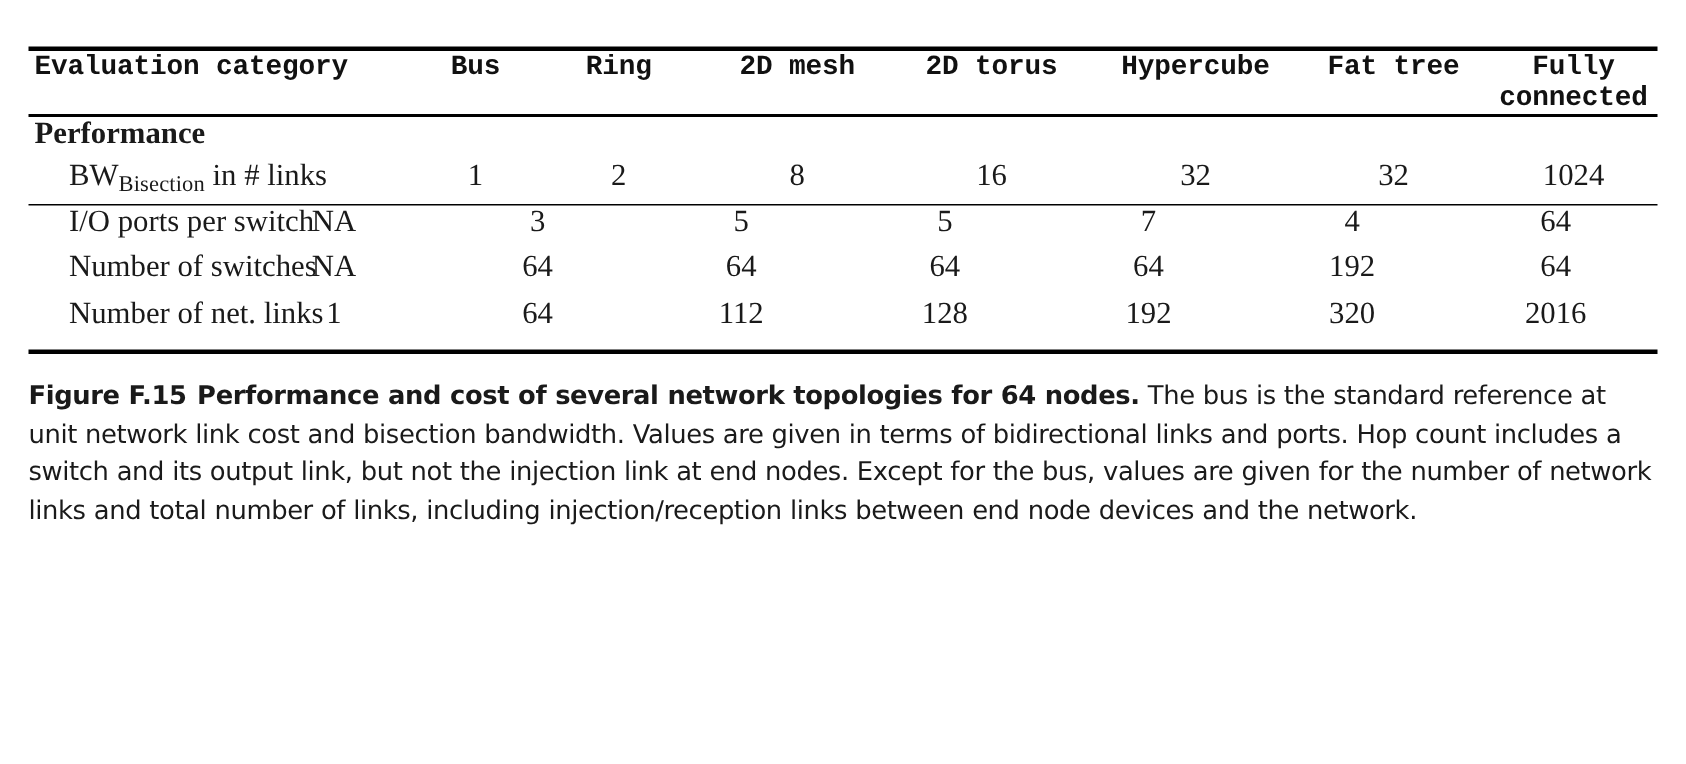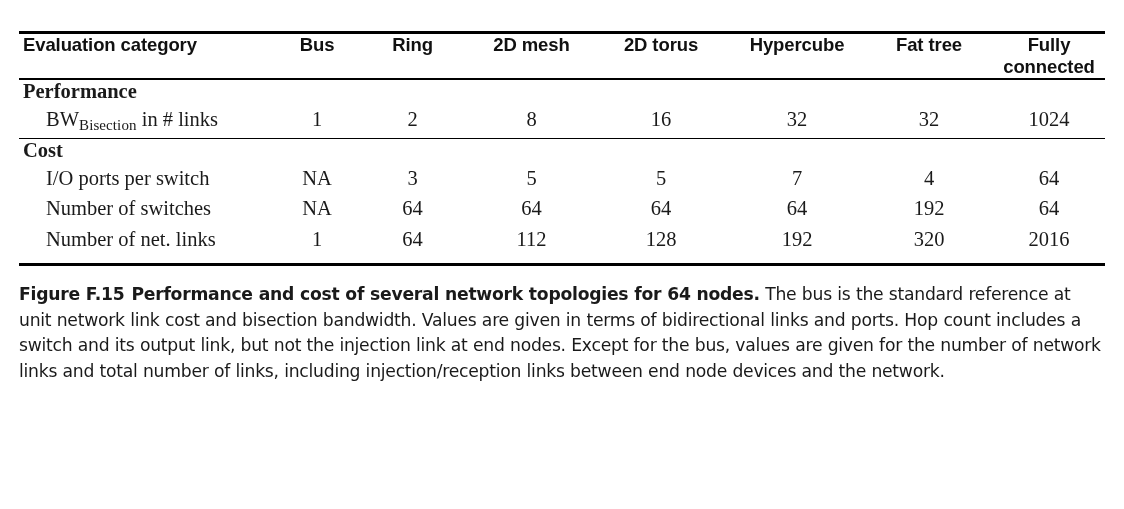--- a/index.html
+++ b/index.html
@@ -45,21 +45,21 @@
     table-layout: fixed;
   }
   table.topology-table th,
   table.topology-table td {
     padding: 0;
     border: none;
     vertical-align: baseline;
   }
 
   thead th {
-    font-family: Liberation Sans, sans-serif;
+    font-family: Liberation Mono, monospace;
     font-weight: bold;
     font-size: 18.5px;
     color: #111111;
     text-align: center;
     height: 37px;
     letter-spacing: -0.1px;
   }
   thead th.col-label {
     text-align: left;
     padding-left: 4px;
@@ -169,30 +169,20 @@
         <td>1024</td>
       </tr>
 
     </tbody>
   </table>
 
   <div class="rule-thin"></div>
 
   <table class="topology-table">
     <tbody>
-      <tr class="section-row">
-        <td class="row-label" style="width:252px;">Cost</td>
-        <td style="width:84px;"></td>
-        <td style="width:107px;"></td>
-        <td style="width:131px;"></td>
-        <td style="width:128px;"></td>
-        <td style="width:144px;"></td>
-        <td style="width:120px;"></td>
-        <td style="width:120px;"></td>
-      </tr>
 
       <tr class="indent-row first-indent">
         <td class="row-label">I/O ports per switch</td>
         <td>NA</td>
         <td>3</td>
         <td>5</td>
         <td>5</td>
         <td>7</td>
         <td>4</td>
         <td>64</td>

